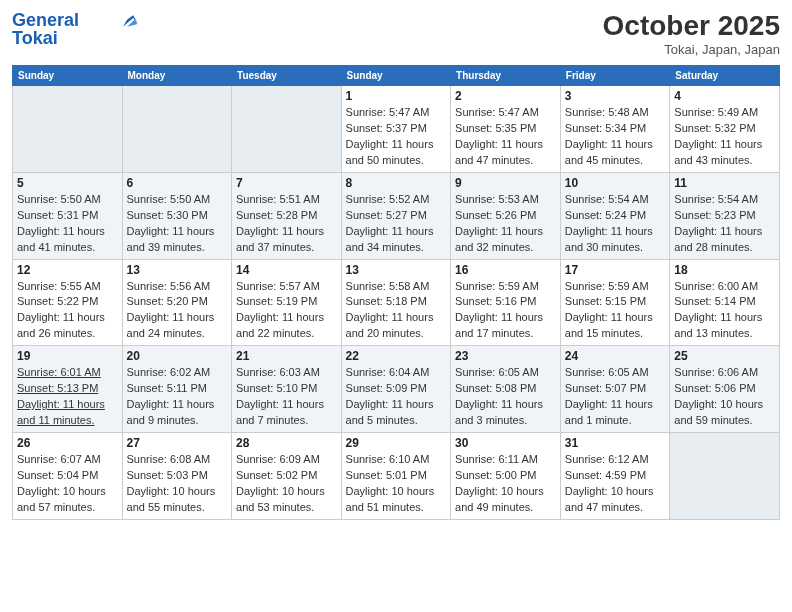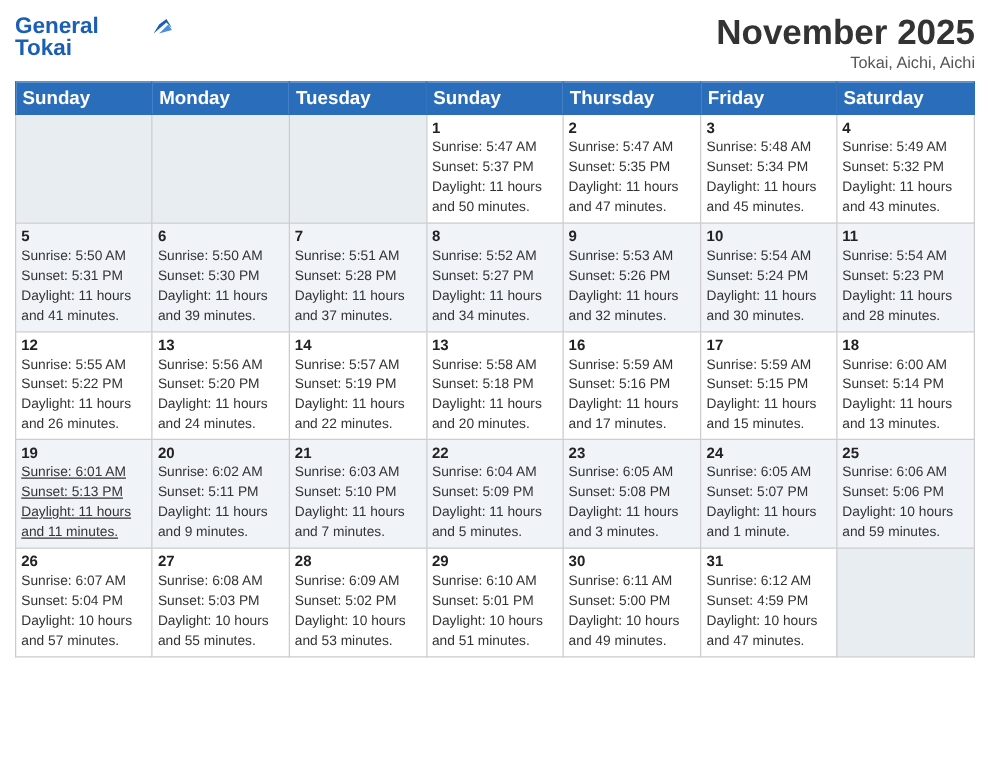--- a/index.html
+++ b/index.html
@@ -53,21 +53,21 @@
       color: #555;
     }
     .calendar {
       width: 100%;
       border-collapse: collapse;
       border: 1px solid #bbb;
     }
     .calendar th {
       background: #2a6ebb;
       color: #fff;
-      font-size: 15px;
+      font-size: 10px;
       font-weight: bold;
       text-align: left;
       padding: 4px 5px;
       border: 1px solid #2a6ebb;
     }
     .calendar td {
       vertical-align: top;
       border: 1px solid #ccc;
       padding: 3px 4px;
       width: 113px;
@@ -112,22 +112,22 @@
           </span>
           <svg class="logo-icon" viewBox="0 0 30 24" xmlns="http://www.w3.org/2000/svg">
             <polygon points="8,20 22,8 28,14 22,4 14,10" fill="#1a5fb4"></polygon>
             <polygon points="14,20 24,10 28,16" fill="#4a90d9"></polygon>
           </svg>
         </div>
         <div style="font-size:18px;font-weight:bold;color:#1a5fb4;margin-top:-4px;">Tokai</div>
       </div>
     </div>
     <div class="title-block">
-      <div class="month-title">November 2025</div>
-      <div class="location-title">Tokai, Aichi, Aichi</div>
+      <div class="month-title">October 2025</div>
+      <div class="location-title">Tokai, Japan, Japan</div>
     </div>
   </div>
 
   <table class="calendar">
     <thead>
       <tr id="weekday-header">
       <th>Sunday</th>
           <th>Monday</th>
           <th>Tuesday</th>
           <th>Sunday</th>

